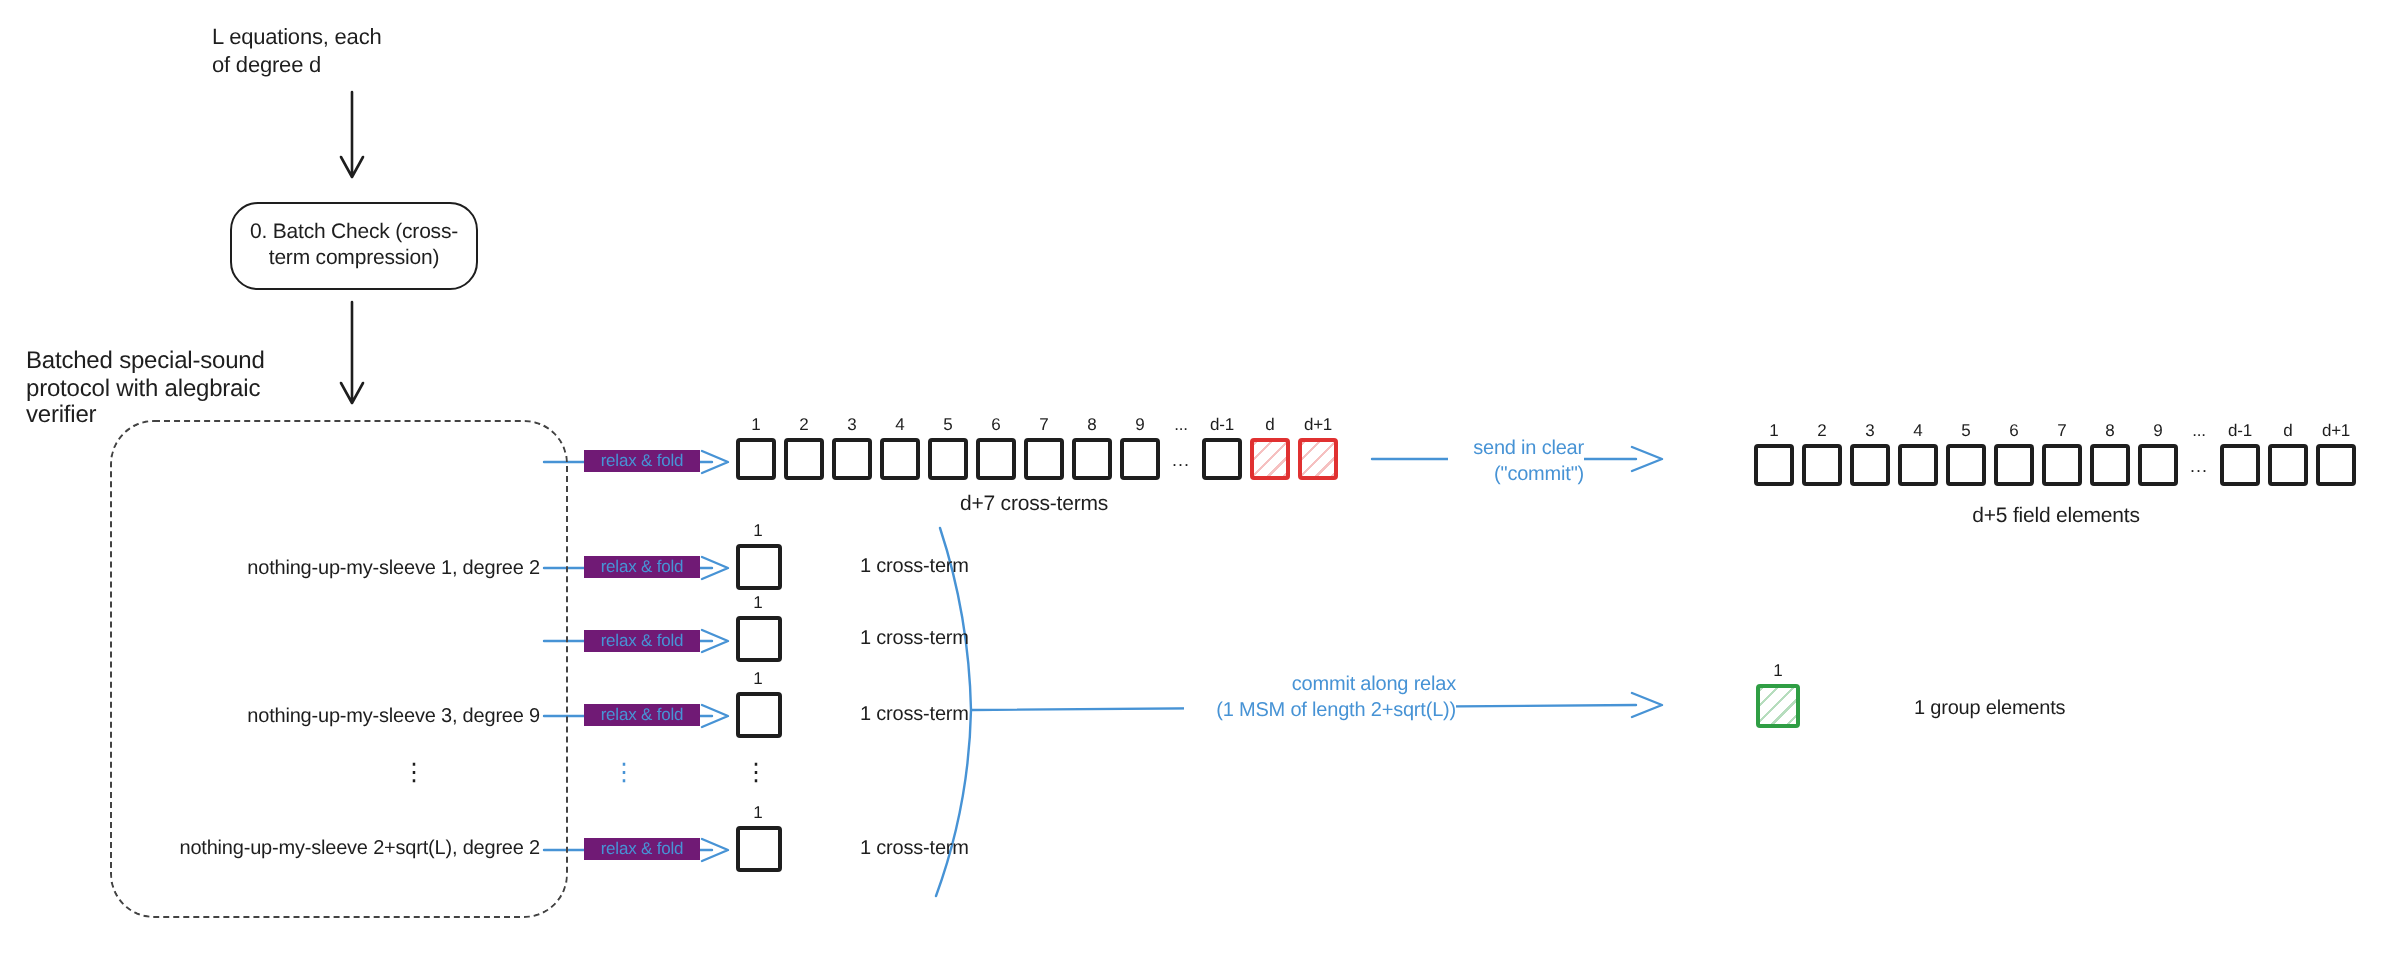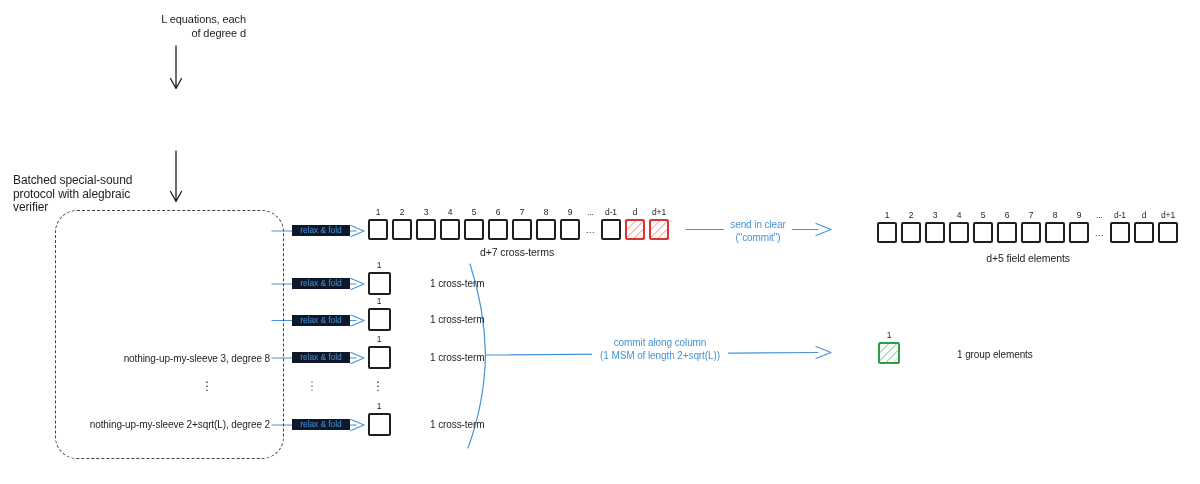--- a/index.html
+++ b/index.html
@@ -2,45 +2,45 @@
 <html><head>
 <meta charset="utf-8">
 <style>
   html,body{margin:0;padding:0;background:#fff;}
   .diagram{
     position:relative;width:1200px;height:484px;background:#ffffff;overflow:hidden;
     font-family:"Liberation Sans",sans-serif;color:#1e1e1e;letter-spacing:-0.1px;
   }
   .overlay{position:absolute;left:0;top:0;pointer-events:none;}
   .abs{position:absolute;}
-  .note{font-size:11px;line-height:14px;text-align:right;}
+  .note{font-size:11px;line-height:14px;text-align:left;}
   .note3{font-size:12px;line-height:13.5px;text-align:left;}
   .batchbox{
     border:1.5px solid #1e1e1e;border-radius:14px;display:flex;flex-direction:column;
     justify-content:center;align-items:center;font-size:10.5px;line-height:13.5px;text-align:center;
     background:#fff;
   }
   .dashedbox{border:1.4px dashed #434343;border-radius:22px;background:transparent;}
   .rowlabel{font-size:10px;line-height:12px;text-align:right;width:212px;white-space:nowrap;}
-  .relax{font-size:8.5px;line-height:11px;color:#4793d5;background:#0f172a;text-align:center;
+  .relax{font-size:8.5px;line-height:11px;color:#4793d5;background:#701a75;text-align:center;
          padding:0 1px;white-space:nowrap;}
   .vdots{font-size:12px;line-height:12px;}
   .vdots.blue{color:#4793d5;}
   .boxrow{display:flex;gap:4px;align-items:flex-end;}
   .cell{display:flex;flex-direction:column;align-items:center;gap:1px;}
   .cl{font-size:8.5px;line-height:11px;height:11px;white-space:nowrap;}
   .sq{box-sizing:border-box;width:20px;height:21px;border:2.4px solid #1e1e1e;border-radius:2px;background:#fff;}
   .sq.red{border-color:#e03131;
     background:repeating-linear-gradient(135deg, rgba(224,49,49,0.30) 0 1.2px, rgba(255,255,255,0) 1.2px 5.5px);}
   .sq.green{border-color:#2f9e44;width:22px;height:22px;
     background:repeating-linear-gradient(135deg, rgba(47,158,68,0.35) 0 1.2px, rgba(255,255,255,0) 1.2px 5.5px);}
   .dotscell{width:13px;}
   .dotsbody{height:21px;display:flex;align-items:center;justify-content:center;font-size:9px;letter-spacing:0.5px;}
   .caption{font-size:10.5px;line-height:12px;text-align:center;white-space:nowrap;}
-  .bluecap{font-size:10px;line-height:13px;color:#4793d5;text-align:center;background:#fff;white-space:nowrap;}
+  .bluecap{font-size:10px;line-height:13px;color:#4793d5;text-align:right;background:#fff;white-space:nowrap;}
   .scell{display:flex;flex-direction:column;align-items:center;gap:1px;width:26px;}
   .ssq{box-sizing:border-box;width:23px;height:23px;border:2.6px solid #1e1e1e;border-radius:2px;background:#fff;}
   .sidecap{font-size:10px;line-height:12px;white-space:nowrap;margin-left:32px;}
 </style>
 </head>
 <body>
 
 <div class="diagram">
 
   <svg class="overlay" width="1200" height="484" viewBox="0 0 1200 484">
@@ -58,30 +58,35 @@
       <path d="M486,355 L818,352.5 M816,346.5 L831,352.5 L816,358.5"></path>
       <path d="M470,264 Q484.5,308 485.5,355 Q484.5,403 468,448"></path>
     </g>
   </svg>
 
   <div class="abs note" style="left:106px;top:12px;width:140px;">
     <span style="display:block">L equations, each</span>
     <span style="display:block">of degree d</span>
   </div>
 
+  <div class="abs batchbox" style="left:115px;top:101px;width:122px;height:42px;">
+    <span>0. Batch Check (cross-</span>
+    <span>term compression)</span>
+  </div>
 
   <div class="abs note3" style="left:13px;top:174px;width:140px;">
     <span style="display:block">Batched special-sound</span>
     <span style="display:block">protocol with alegbraic</span>
     <span style="display:block">verifier</span>
   </div>
 
   <div class="abs dashedbox" style="left:55px;top:210px;width:227px;height:247px;"></div>
 
-  <div class="abs rowlabel" style="left:58px;top:353px;">nothing-up-my-sleeve 3, degree 8</div>
+  <div class="abs rowlabel" style="left:58px;top:279px;">nothing-up-my-sleeve 1, degree 2</div>
+  <div class="abs rowlabel" style="left:58px;top:353px;">nothing-up-my-sleeve 3, degree 9</div>
   <div class="abs rowlabel" style="left:58px;top:419px;">nothing-up-my-sleeve 2+sqrt(L), degree 2</div>
   <div class="abs vdots" style="left:201px;top:380px;">⋮</div>
 
   <div class="abs relax" style="left:292px;top:225px;width:56px;">relax &amp; fold</div>
   <div class="abs relax" style="left:292px;top:278px;width:56px;">relax &amp; fold</div>
   <div class="abs relax" style="left:292px;top:314.5px;width:56px;">relax &amp; fold</div>
   <div class="abs relax" style="left:292px;top:352px;width:56px;">relax &amp; fold</div>
   <div class="abs relax" style="left:292px;top:419px;width:56px;">relax &amp; fold</div>
   <div class="abs vdots blue" style="left:306px;top:380px;">⋮</div>
   <div class="abs vdots" style="left:372px;top:380px;">⋮</div>
@@ -218,21 +223,21 @@
   <div class="abs scell" style="left:366px;top:401px;">
     <span class="cl">1</span>
     <span class="ssq"></span>
   </div>
   <div class="abs sidecap" style="left:398px;top:278px;">1 cross-term</div>
   <div class="abs sidecap" style="left:398px;top:314px;">1 cross-term</div>
   <div class="abs sidecap" style="left:398px;top:352px;">1 cross-term</div>
   <div class="abs sidecap" style="left:398px;top:419px;">1 cross-term</div>
 
   <div class="abs bluecap" style="left:592px;top:336px;width:136px;">
-    <span style="display:block">commit along column</span>
+    <span style="display:block">commit along relax</span>
     <span style="display:block">(1 MSM of length 2+sqrt(L))</span>
   </div>
 
   <div class="abs scell" style="left:876px;top:330px;width:26px;">
     <span class="cl">1</span>
     <span class="sq green"></span>
   </div>
   <div class="abs sidecap" style="left:925px;top:349px;">1 group elements</div>
 
 </div>

